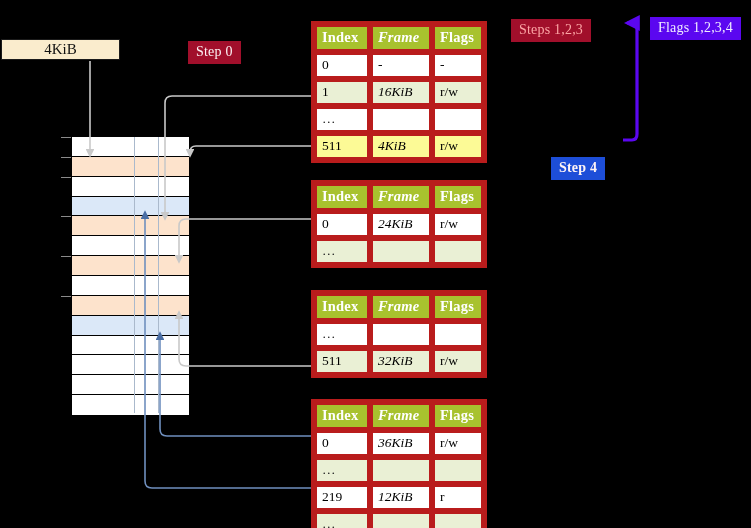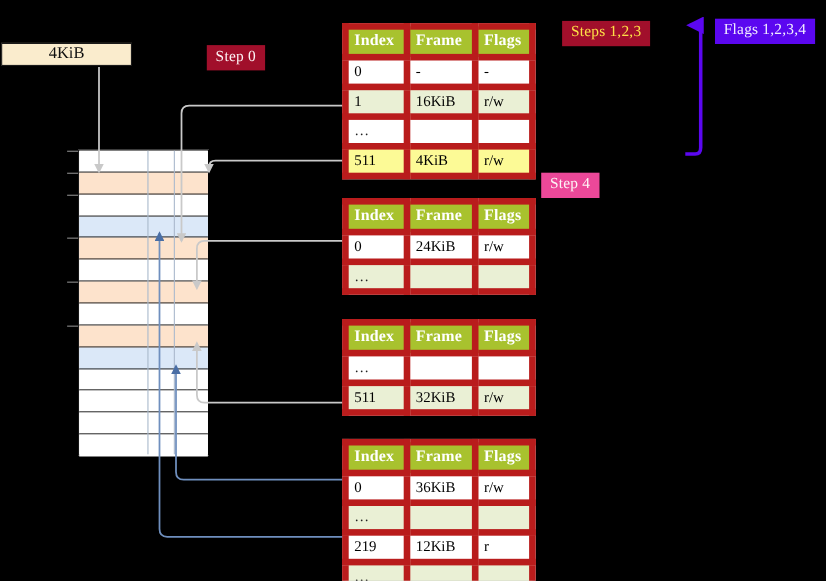--- a/index.html
+++ b/index.html
@@ -54,21 +54,21 @@
     background:#a8c22e;color:#ffffff;
     font-weight:bold;font-size:14.5px;
     letter-spacing:0.2px;
     height:21px;
   }
   .ptable tr.alt td{background:#eaf0d5;}
   .ptable tr.plain td{background:#ffffff;}
   .ptable td.hl{background:#fcfa96;}
   .ptable tr.alt td.hl{background:#fcfa96;}
   .c-index{width:56px;}
-  .c-frame{width:62px;}
+  .c-frame{width:62px;font-style:italic;}
   .c-flags{width:52px;}
   .ellipsis{color:#222;letter-spacing:1px;}
 
   
   #mem{
     position:absolute;
     left:71px;top:136px;width:119px;height:278px;
     background:#ffffff;
     border:1px solid #000;
     box-sizing:border-box;
@@ -97,29 +97,29 @@
 <div id="stage">
 
   <div class="cream-box" id="cream4kib" style="left: 1px; top: 39px; width: 119px; height: 21px; background: rgb(250, 236, 205); border-color: rgb(26, 26, 26);">
     <span>4KiB</span>
   </div>
 
   <div class="badge red" style="left: 188px; top: 41px; background: rgb(161, 15, 43); color: rgb(253, 243, 245);">
     <span>Step 0</span>
   </div>
 
-  <div class="badge red" style="left: 511px; top: 19px; background: rgb(161, 15, 43); color: #fde047;">
+  <div class="badge red" style="left: 511px; top: 19px; background: rgb(161, 15, 43); color: #fca5a5;">
     <span>Steps 1,2,3</span>
   </div>
 
   <div class="badge violet" style="left: 650px; top: 17px; background: rgb(91, 7, 240); color: rgb(240, 236, 255);">
     <span>Flags 1,2,3,4</span>
   </div>
 
-  <div class="badge red" style="left: 492px; top: 157px; background: #ec4899; color: rgb(253, 243, 245);">
+  <div class="badge red" style="left: 551px; top: 157px; background: #1d4ed8; color: rgb(253, 243, 245); font-weight: bold;">
     <span>Step 4</span>
   </div>
 
   <div id="mem">
       <div class="mrow white" style="top: 0px; height: 19.8571px; background: rgb(255, 255, 255);"></div>
       <div class="mrow peach" style="top: 19.8571px; height: 19.8571px; background: rgb(253, 227, 204);"></div>
       <div class="mrow white" style="top: 39.7143px; height: 19.8571px; background: rgb(255, 255, 255);"></div>
       <div class="mrow blue" style="top: 59.5714px; height: 19.8571px; background: rgb(219, 232, 248);"></div>
       <div class="mrow peach" style="top: 79.4286px; height: 19.8571px; background: rgb(253, 227, 204);"></div>
       <div class="mrow white" style="top: 99.2857px; height: 19.8571px; background: rgb(255, 255, 255);"></div>

